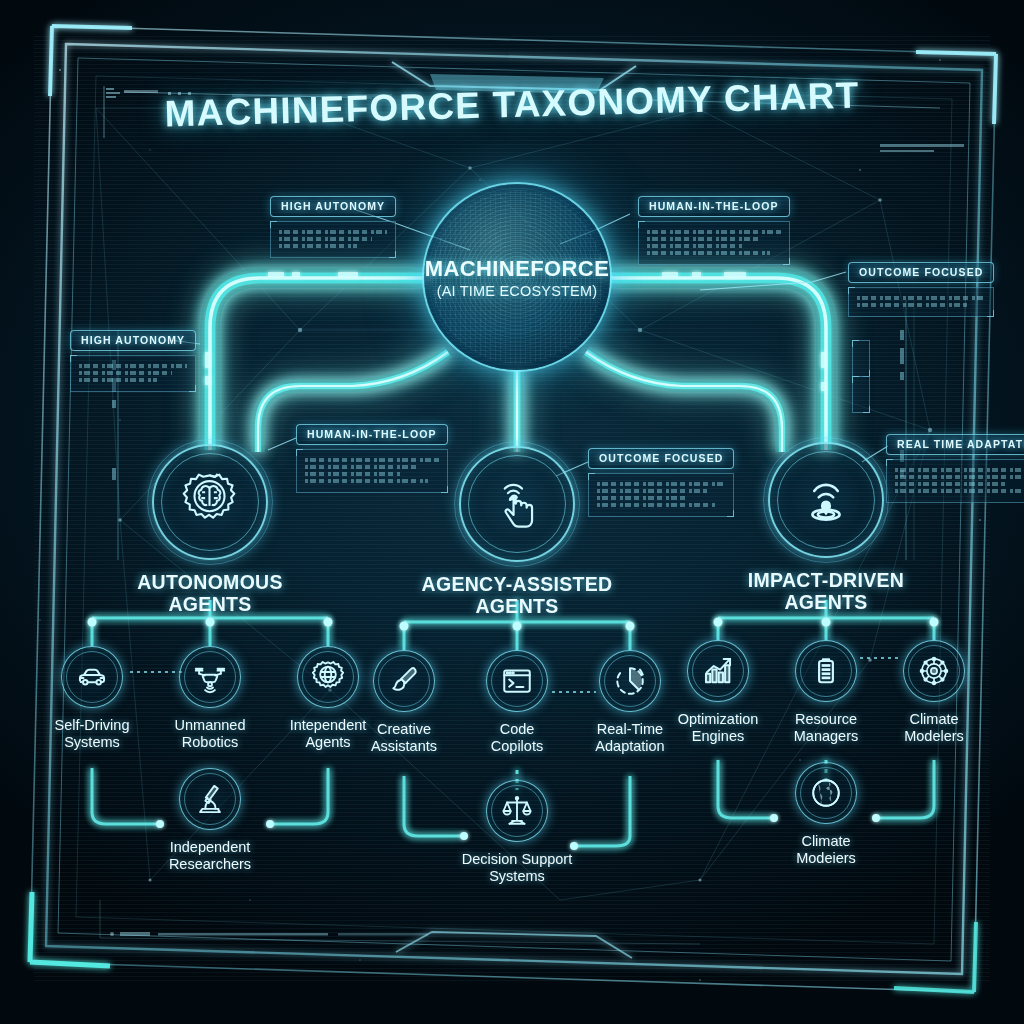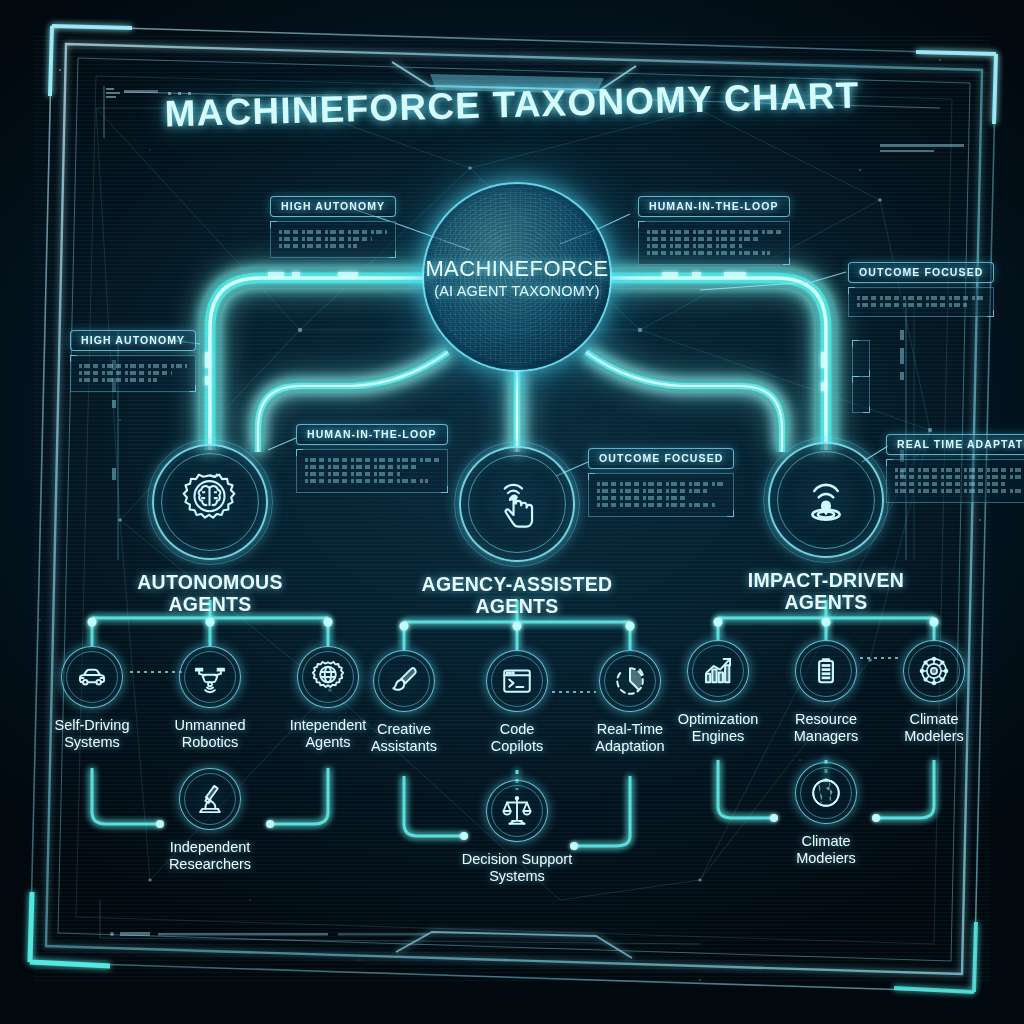--- a/index.html
+++ b/index.html
@@ -86,21 +86,21 @@
   }
   #hub .hub-grid {
     position: absolute; inset: 6px; border-radius: 50%;
     background:
       repeating-linear-gradient(to bottom, rgba(160,245,255,.13) 0 1px, transparent 1px 4px),
       repeating-linear-gradient(to right, rgba(160,245,255,.09) 0 1px, transparent 1px 5px);
     opacity: .85;
   }
   #hub .hub-name {
     position: relative; z-index: 2;
-    font-size: 22px; font-weight: normal; letter-spacing: .4px;
+    font-size: 22px; font-weight: bold; letter-spacing: .4px;
     color: #eafdff; text-shadow: 0 0 9px rgba(120,240,255,.95);
   }
   #hub .hub-sub {
     position: relative; z-index: 2;
     font-size: 14.5px; color: #e2fbff; letter-spacing: .2px;
     text-shadow: 0 0 8px rgba(120,240,255,.9);
     margin-top: 1px; white-space: nowrap;
   }
 
   
@@ -450,21 +450,21 @@
       <path d="M 170 340 L 200 344"></path>
       <path d="M 296 438 L 268 450"></path>
       <path d="M 588 462 L 556 476"></path>
       <path d="M 888 446 L 862 462"></path>
     </g>
   </svg>
 
   <div id="hub">
     <div class="hub-grid"></div>
     <div class="hub-name">MACHINEFORCE</div>
-    <div class="hub-sub">(AI AGENT TAXONOMY)</div>
+    <div class="hub-sub">(AI TIME ECOSYSTEM)</div>
   </div>
 
   <div class="branch" style="left:90px; top:444px;">
     <div class="ring">
       <svg class="icon" width="62" height="62" viewBox="0 0 64 64" fill="none" stroke="#cdf8ff" stroke-width="2.1" stroke-linejoin="round">
         <path d="M32 5 l5.2 1.1 2.6-3.1 M32 5"></path>
         <path d="M32 4.5 L37 6 L41.5 3.8 L44.5 8.4 L49.6 8 L50.6 13.2 L55.3 14.8 L53.6 19.8 L57.2 23.4 L53.8 27.4 L55.4 32.2 L50.8 34.6 L51 39.8 L45.8 40.6 L44 45.4 L38.9 44.4 L35.2 48.2 L31 45.2 L26.8 48.2 L23.1 44.4 L18 45.4 L16.2 40.6 L11 39.8 L11.2 34.6 L6.6 32.2 L8.2 27.4 L4.8 23.4 L8.4 19.8 L6.7 14.8 L11.4 13.2 L12.4 8 L17.5 8.4 L20.5 3.8 L25 6 Z"></path>
         <circle cx="31.5" cy="26" r="15.5"></circle>
         <path d="M31.5 16 v20"></path>
         <path d="M31.5 17.5 c-3-3.2-8-2.4-8.6 2 -2.8.6-3.6 4-1.4 5.6 -1.6 2.2-.4 5.4 2.4 5.8 -.4 3 2.6 5.2 5.2 3.8"></path>

